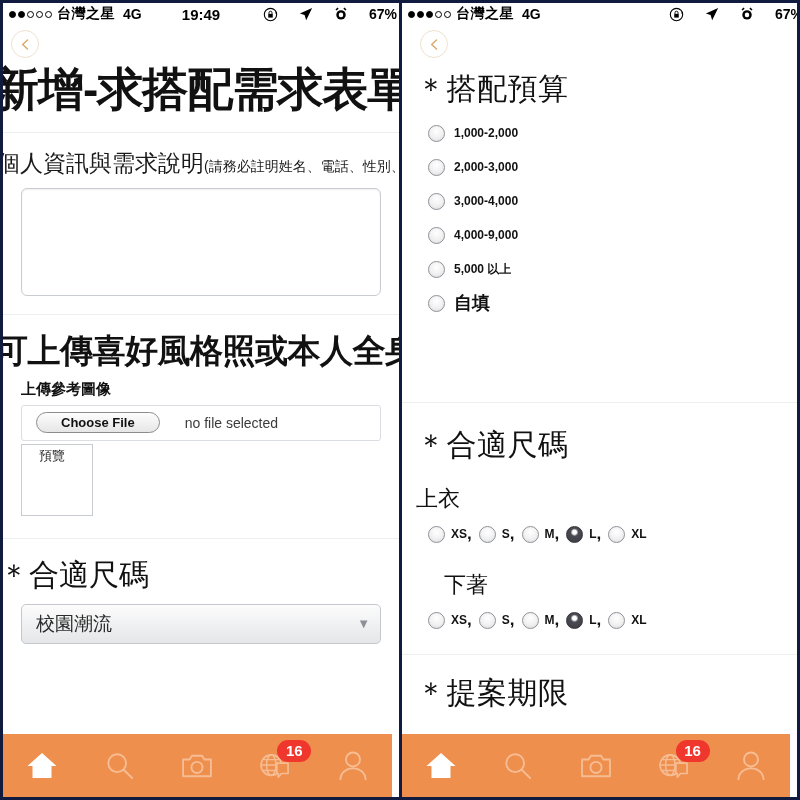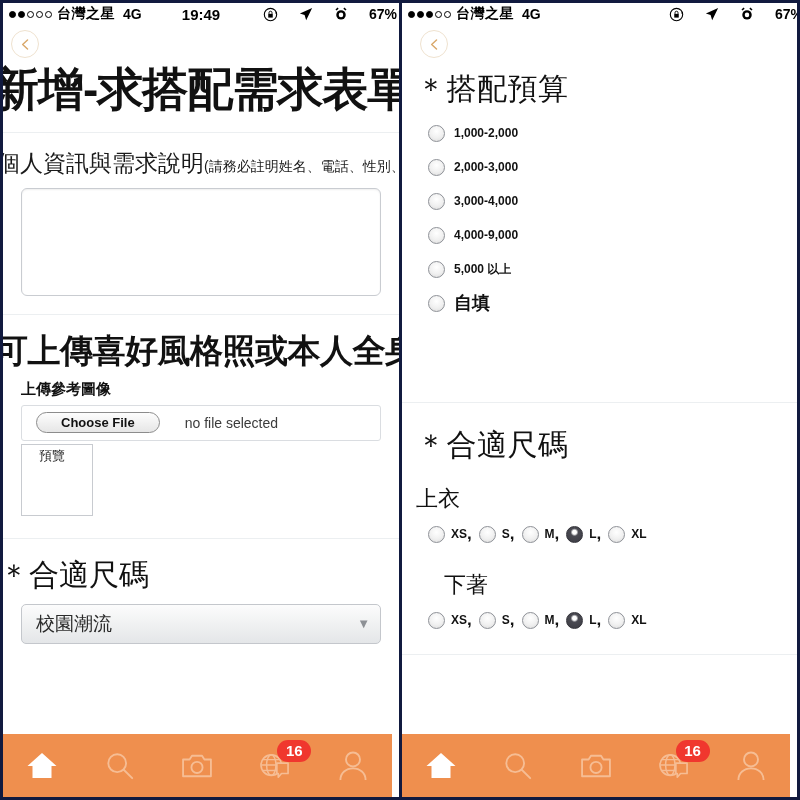--- a/index.html
+++ b/index.html
@@ -600,20 +600,23 @@
             <span class="size-sep">,</span>
           <span class="size-item">
             <span class="radio"></span>
             <span class="radio-label">XL</span>
           </span>
         </div>
       </div>
 
       <div class="hr" style="margin-top:24px;"></div>
 
+      <div class="block" style="padding-top:18px;">
+        <div class="r-section-title">＊提案期限</div>
+      </div>
 
       <div class="tabbar">
         <div class="tab">
           <span>
             <svg width="34" height="30" viewBox="0 0 34 30">
                 <path d="M17 2L2.5 15h5v12h19V15h5z" fill="#ffffff"></path>
               </svg>
           </span>
         </div>
         <div class="tab">

